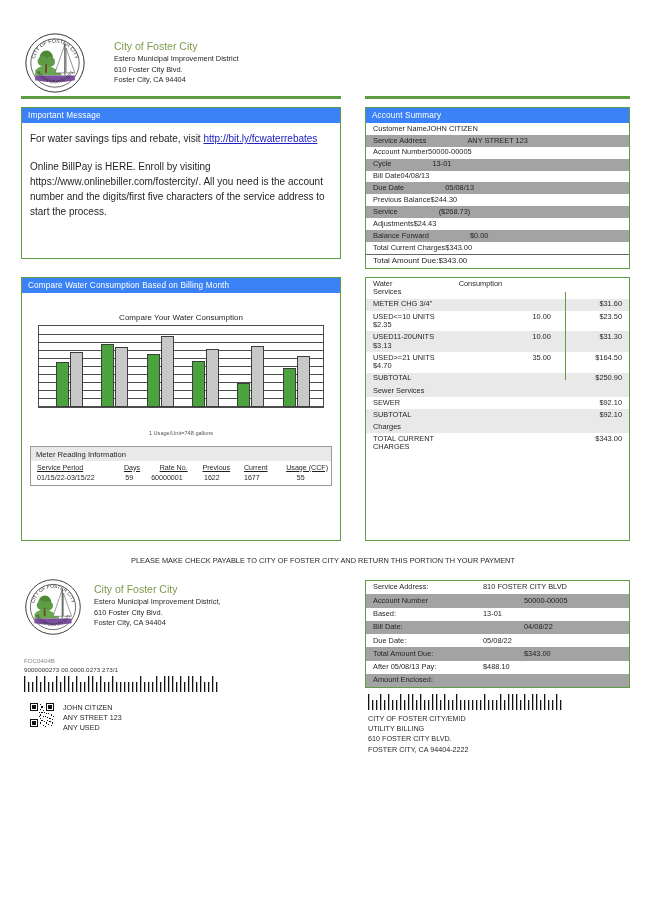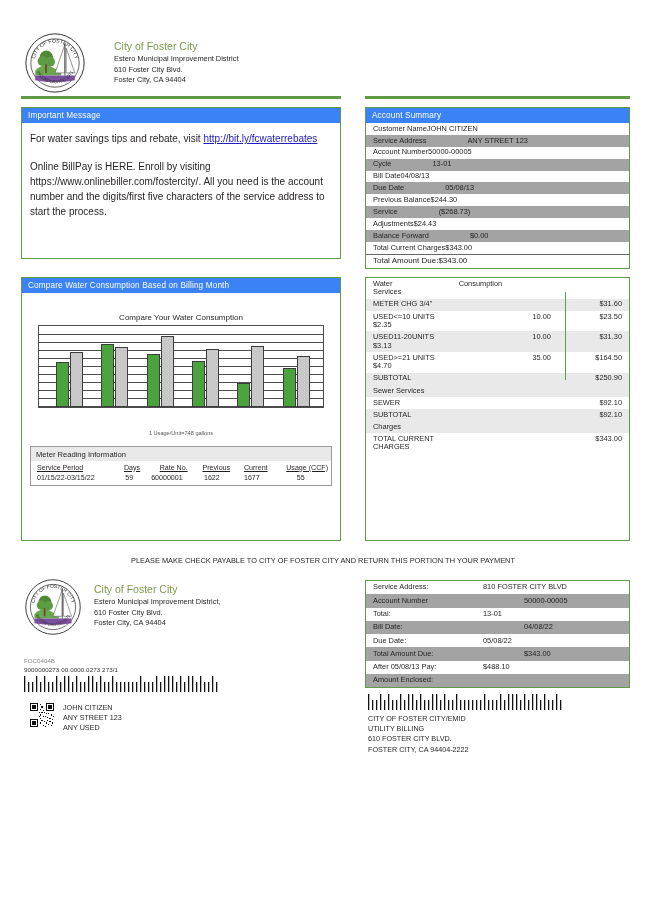--- a/index.html
+++ b/index.html
@@ -500,21 +500,21 @@
   <div class="panel" id="stub-panel">
     <div class="row">
         <span class="lbl">Service Address:</span>
         <span class="val">810 FOSTER CITY BLVD</span>
       </div>
     <div class="row alt">
         <span class="lbl">Account Number</span>
         <span class="val">50000-00005</span>
       </div>
     <div class="row">
-        <span class="lbl">Total:</span>
+        <span class="lbl">Based:</span>
         <span class="val">13-01</span>
       </div>
     <div class="row alt">
         <span class="lbl">Bill Date:</span>
         <span class="val">04/08/22</span>
       </div>
     <div class="row">
         <span class="lbl">Due Date:</span>
         <span class="val">05/08/22</span>
       </div>

